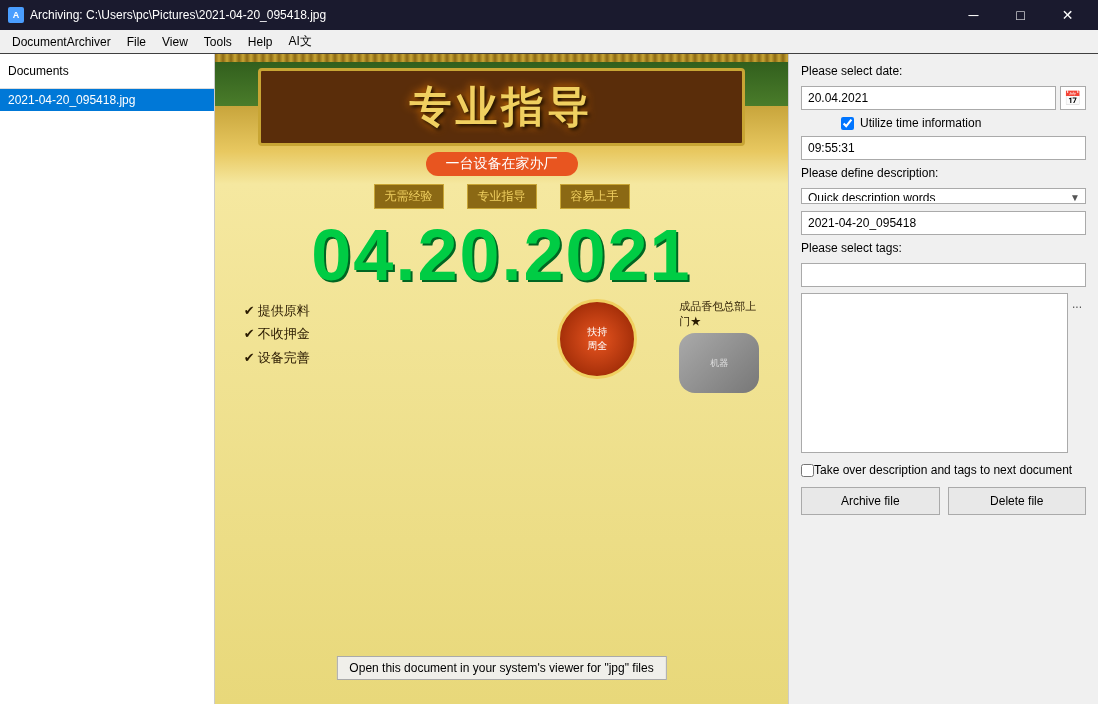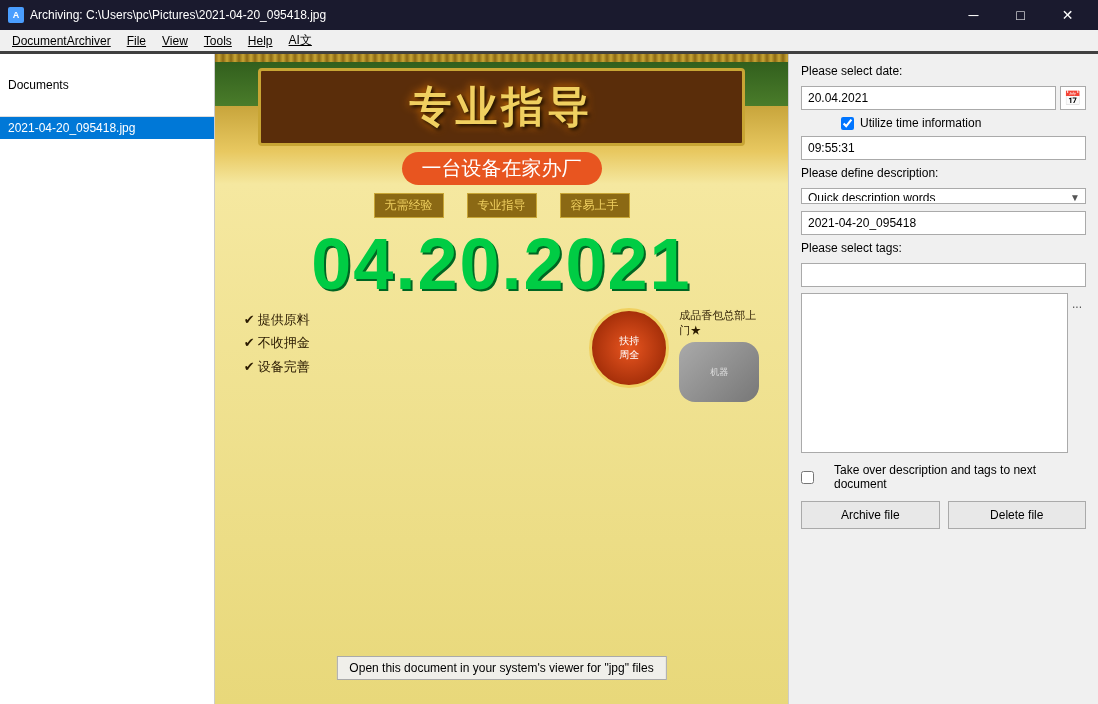--- a/index.html
+++ b/index.html
@@ -21,22 +21,21 @@
     .title-bar-controls { display: flex; gap: 2px; }
     .title-btn { width: 45px; height: 30px; border: none; background: transparent; color: white; cursor: pointer; font-size: 14px; display: flex; align-items: center; justify-content: center; }
 
     
     .menu-bar {
       background: #f0f0f0;
       height: 24px;
       display: flex;
       align-items: center;
       padding: 0 4px;
-      border-bottom: 3px solid #404040;
-      text-decoration: underline;
+      border-bottom: 1px solid #404040;
     }
     .menu-item {
       padding: 2px 8px;
       cursor: pointer;
       font-size: 12px;
     }
 
     
     .main-layout {
       display: flex;
@@ -46,21 +45,21 @@
 
     
     .sidebar {
       width: 215px;
       background: white;
       border-right: 1px solid #ccc;
       display: flex;
       flex-direction: column;
     }
     .sidebar-title {
-      padding: 24px 8px;
+      padding: 10px 8px;
       font-size: 12px;
       font-weight: normal;
       color: #000;
       border-bottom: 1px solid #ddd;
     }
     .sidebar-list { flex: 1; overflow-y: auto; }
     .sidebar-item {
       padding: 4px 8px;
       cursor: pointer;
       font-size: 12px;
@@ -110,21 +109,21 @@
       font-size: 42px;
       font-weight: 900;
       color: #f0d060;
       text-shadow: 2px 2px 4px #000, 0 0 10px #ff8800;
       letter-spacing: 4px;
       font-family: 'SimSun', serif;
     }
     .fake-image-subtitle {
       background: #e85520;
       color: white;
-      font-size: 20px;
+      font-size: 14px;
       padding: 3px 20px;
       border-radius: 20px;
       margin: 2px auto;
       display: inline-block;
       font-family: 'SimSun', serif;
     }
     .fake-image-tags {
       display: flex;
       gap: 23px;
       margin: 6px auto;
@@ -270,21 +269,21 @@
       outline: none;
     }
     .notes-aside {
       width: 14px;
       display: flex;
       align-items: flex-start;
       padding-top: 4px;
       font-size: 12px;
       color: #555;
     }
-    .bottom-checkbox-row { display: flex; align-items: center; gap: 20px; margin-top: 4px; }
+    .bottom-checkbox-row { display: flex; align-items: center; gap: 0; margin-top: 4px; }
     .bottom-checkbox-label { font-size: 12px; color: #000; flex: 1; }
     .buttons-row { display: flex; gap: 8px; margin-top: 4px; }
     .action-btn {
       flex: 1;
       height: 28px;
       border: 1px solid #aaa;
       background: #e8e8e8;
       cursor: pointer;
       font-size: 12px;
     }
@@ -340,21 +339,21 @@
           <span class="fake-image-tag">容易上手</span>
         </div>
         <div class="fake-image-date">04.20.2021</div>
         <div class="fake-image-bottom">
           <div class="fake-image-checklist">
             <div>✔ 提供原料</div>
             <div>✔ 不收押金</div>
             <div>✔ 设备完善</div>
           </div>
           <div class="fake-image-circle">扶持<br>周全</div>
-          <div style="display:flex;flex-direction:column;align-items:center;justify-content:center;font-size:11px;color:#2a1a00;font-family:SimSun,serif;max-width:80px;">
+          <div style="display:flex;flex-direction:column;align-items:center;justify-content:center;font-size:11px;color:#2a1a00;font-family:SimSun,serif;max-width:80px;margin-left:32px;">
             <span>成品香包总部上门★</span>
             <div class="fake-image-machine" style="width:80px;height:60px;background:linear-gradient(135deg,#aaa,#777);border-radius:16px;margin-top:4px;display:flex;align-items:center;justify-content:center;color:#ddd;font-size:9px;">机器</div>
           </div>
         </div>
       </div>
     </div>
     <div class="image-tooltip">Open this document in your system's viewer for "jpg" files</div>
   </div>
 
   <div class="right-panel">

